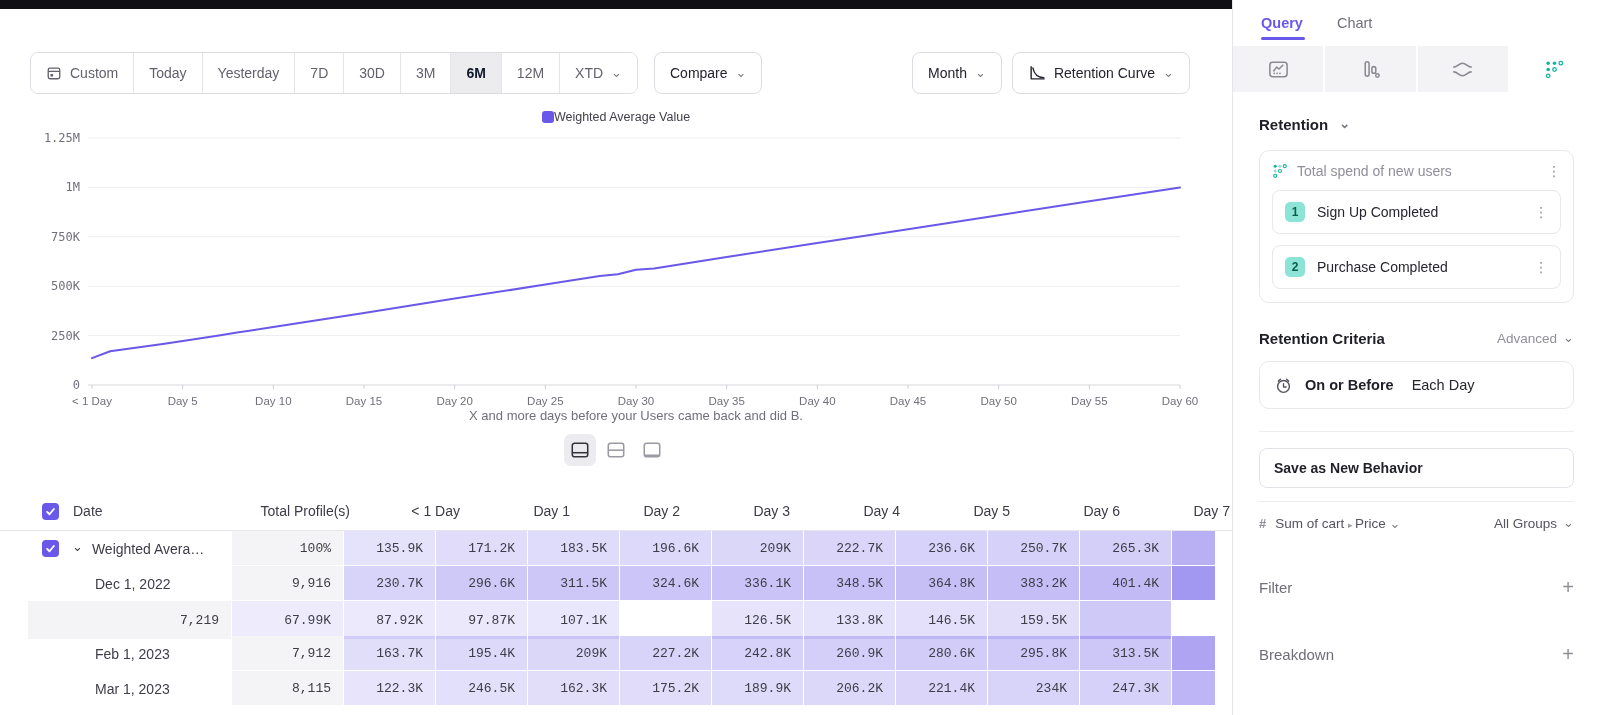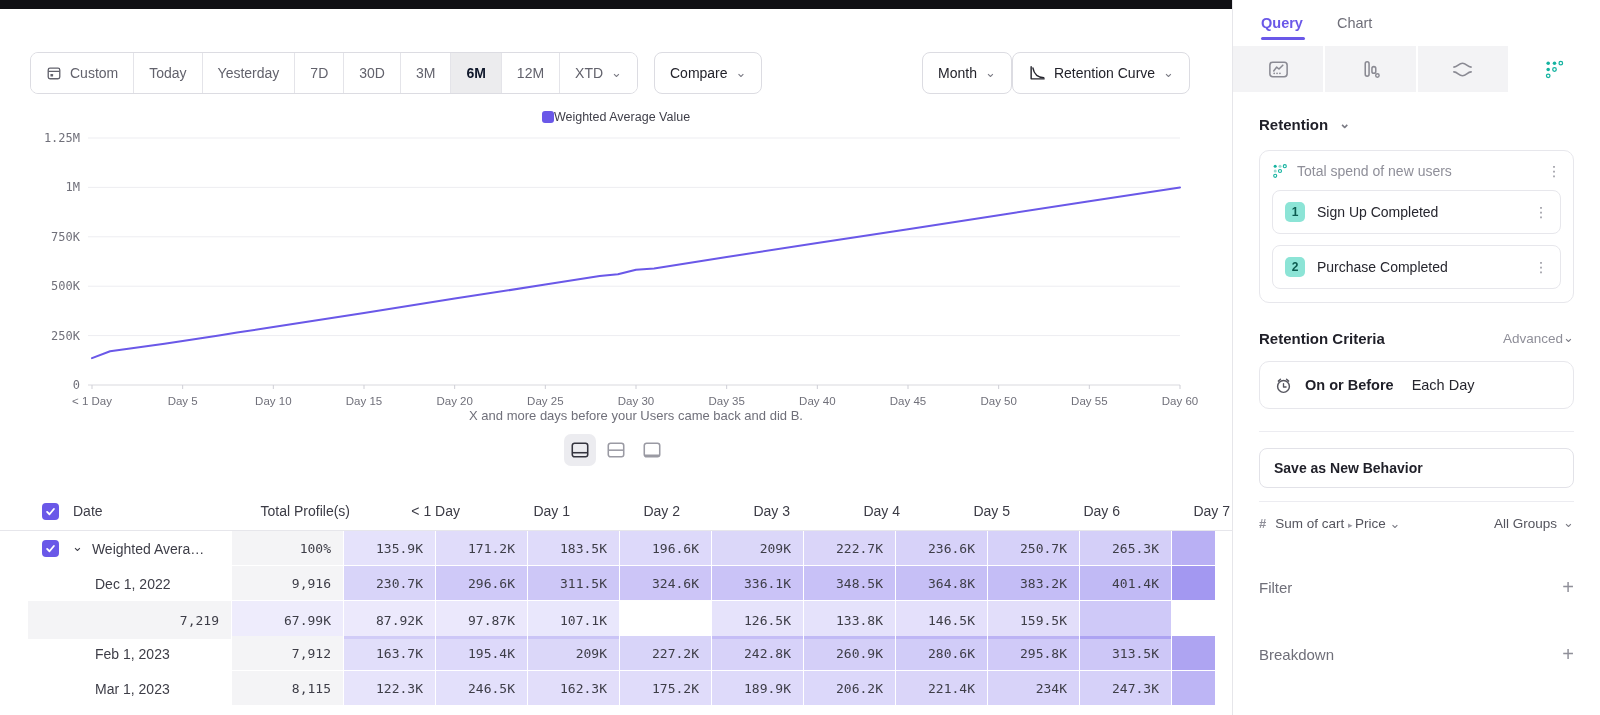--- a/index.html
+++ b/index.html
@@ -10,38 +10,38 @@
   .topbar-black{position:absolute;top:0;left:0;width:1232px;height:9px;background:#101014;}
   .toolbar{position:absolute;top:52px;left:30px;right:42px;display:flex;align-items:center;}
   .seg-group{display:flex;border:1px solid #dcdce2;border-radius:8px;overflow:hidden;background:#fff;height:40px;}
   .seg{display:flex;align-items:center;gap:8px;padding:0 15px;font-size:14px;color:#62626c;
     border-left:1px solid #e4e4e9;cursor:pointer;background:#fff;white-space:nowrap;}
   .seg:first-child{border-left:none;}
   .seg.sel{background:#ececee;color:#0f172a;font-weight:700;}
   .btn{display:flex;align-items:center;gap:8px;height:42px;padding:0 15px;border:1px solid #dcdce2;
     border-radius:8px;background:#fff;font-size:14px;color:#23232b;font-family:"Liberation Sans",sans-serif;cursor:pointer;}
   .chev{color:#7a7a84;font-size:13px;line-height:1;transform:translateY(-1px);}
-  .toolbar-right{margin-left:auto;display:flex;}
+  .toolbar-right{margin-left:auto;display:flex;gap:10px;}
   .gap16{width:16px;}
   .legend{position:absolute;top:110px;left:0;width:1232px;display:flex;align-items:center;
     justify-content:center;gap:0;font-size:12.5px;color:#3f3f49;}
   .swatch{width:12px;height:12px;border-radius:3px;background:#6a58e8;display:inline-block;}
   #chart-svg{position:absolute;top:126px;left:0;}
   .caption{position:absolute;top:408px;left:92px;width:1088px;text-align:center;font-size:13px;color:#70707a;}
   .view-toggles{position:absolute;top:434px;left:0;width:1232px;display:flex;justify-content:center;gap:4px;}
   .vt{width:32px;height:32px;border-radius:7px;display:flex;align-items:center;justify-content:center;
     background:transparent;border:none;cursor:pointer;padding:0;}
   .vt.active{background:#ececf0;}
   
   .table{position:absolute;top:492px;left:0;width:1232px;}
   .trow{display:grid;padding-left:28px;height:35px;}
   .trow.thead{height:38px;border-bottom:1px solid #e6e6eb;}
   .cell{display:flex;align-items:center;justify-content:flex-end;padding-right:12px;
     font-family:"DejaVu Sans Mono",monospace;font-size:13px;color:#3d3d47;overflow:hidden;}
-  .cell.colored,.cell.gray{border-right:1.5px solid #fff;border-bottom:1.5px solid #fff;}
+  .cell.colored,.cell.gray{border-right:1.5px solid #fff;border-bottom:1.5px solid #fff;font-family:Liberation Mono, monospace;}
   .cell.gray{background:#f4f4f6;}
   .hcell{display:flex;align-items:center;justify-content:flex-end;padding-right:12px;
     font-size:14px;color:#3b3b45;white-space:nowrap;}
   .hcell.left,.cell.left{justify-content:flex-start;padding-right:0;
     font-family:"Liberation Sans",sans-serif;font-size:14px;color:#3d3d47;}
   .cb{width:17px;height:17px;min-width:17px;border-radius:4px;background:#6a58e8;display:flex;
     align-items:center;justify-content:center;margin-left:14px;cursor:pointer;}
   .row-chev{color:#3d3d47;font-size:13px;margin:0 9px 0 13px;cursor:pointer;transform:translateY(-2px);}
   .date-indent{padding-left:67px;}
   .trunc{white-space:nowrap;overflow:hidden;text-overflow:ellipsis;max-width:118px;}
@@ -60,21 +60,21 @@
   .bcard-head{display:flex;align-items:center;gap:9px;}
   .bcard-title{font-size:14px;color:#8f8f99;}
   .kebab{margin-left:auto;color:#8f8f99;font-size:14px;cursor:pointer;line-height:1;}
   .step{display:flex;align-items:center;gap:12px;border:1px solid #e7e7ec;border-radius:8px;
     height:44px;padding:0 12px;margin-top:11px;box-sizing:border-box;cursor:pointer;}
   .badge{width:20px;height:20px;border-radius:5px;background:#8ce4d6;color:#0c5c50;font-size:12px;
     font-weight:700;display:flex;align-items:center;justify-content:center;}
   .step-label{font-size:14px;color:#26262e;font-weight:500;}
   .crit-head{margin-top:27px;display:flex;align-items:center;}
   .crit-title{font-size:15px;font-weight:700;color:#1f1f28;}
-  .crit-mode{margin-left:auto;font-size:13.5px;color:#8f8f99;display:flex;gap:0;align-items:center;cursor:pointer;}
+  .crit-mode{margin-left:auto;font-size:13.5px;color:#8f8f99;display:flex;gap:6px;align-items:center;cursor:pointer;}
   .crit-card{margin-top:14px;border:1px solid #e7e7ec;border-radius:10px;height:46px;display:flex;
     align-items:center;padding:0 14px;gap:12px;cursor:pointer;}
   .crit-bold{font-size:14.5px;font-weight:700;color:#1f1f28;}
   .crit-rest{font-size:14.5px;color:#26262e;margin-left:6px;}
   .divider{margin-top:22px;border-top:1px solid #ececf1;}
   .save-btn{margin-top:16px;width:100%;text-align:left;border:1px solid #e2e2e8;border-radius:8px;
     height:40px;padding:0 14px;font-size:14px;font-weight:600;color:#1f1f28;background:#fff;
     font-family:"Liberation Sans",sans-serif;cursor:pointer;}
   .metric-row{margin-top:13px;border-top:1px solid #ececf1;height:42px;display:flex;align-items:center;gap:9px;}
   .hash{color:#8f8f99;font-size:13px;font-weight:700;}

